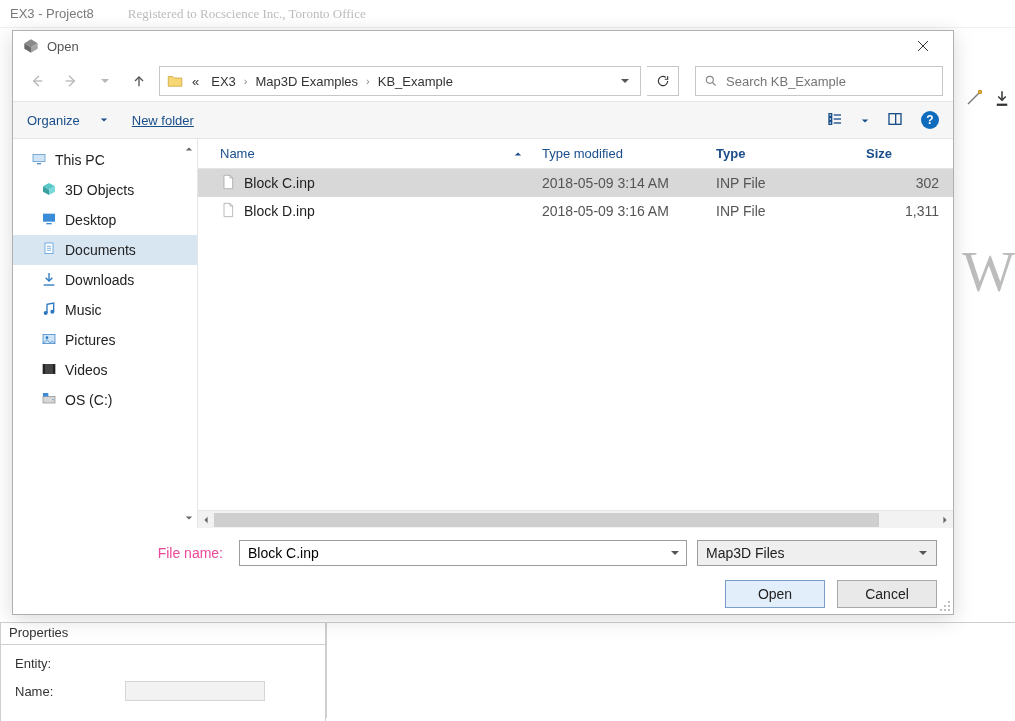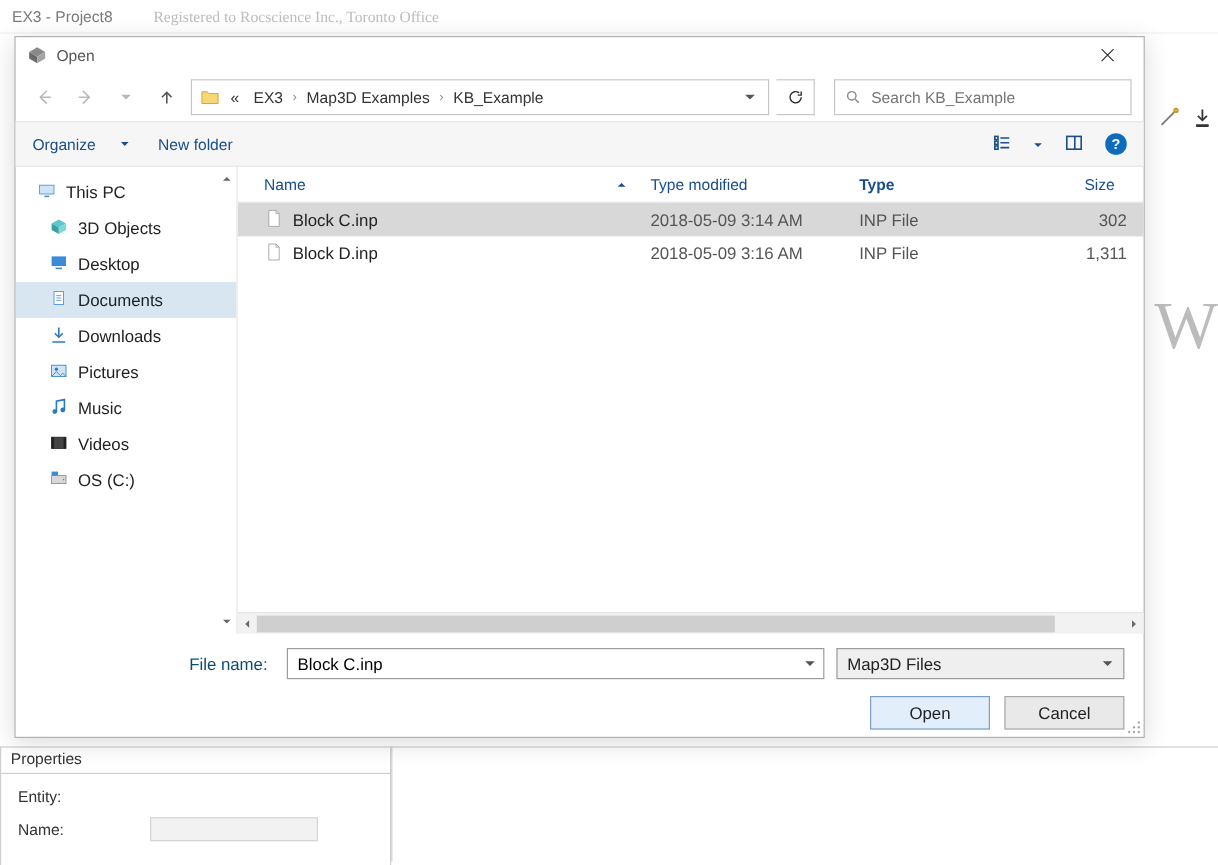--- a/index.html
+++ b/index.html
@@ -42,21 +42,21 @@
   .addr .sep { color: #888; font-size: 11px; }
   .addr .spacer { flex: 1; }
   .addr .history-dd { width: 18px; text-align: center; color: #555; }
   .refresh { width: 32px; height: 30px; border: 1px solid #c7c7c7; border-left: none; display: flex; align-items: center; justify-content: center; color: #555; }
   .search { width: 248px; height: 30px; border: 1px solid #c7c7c7; display: flex; align-items: center; padding: 0 8px; color: #888; margin-left: 10px; }
   .search input { border: none; outline: none; flex: 1; font-size: 13px; color: #333; background: transparent; }
   .search svg { width: 14px; height: 14px; margin-right: 6px; }
 
   .toolbar { height: 38px; background: #f6f6f6; border-top: 1px solid #e5e5e5; border-bottom: 1px solid #e5e5e5; display: flex; align-items: center; padding: 0 14px; gap: 24px; }
   .toolbar .org { color: #1a4e8a; display: flex; align-items: center; gap: 20px; }
-  .toolbar .nf  { color: #1a4e8a; }
+  .toolbar .nf  { color: #1a4e8a; text-decoration: underline; }
   .toolbar .right { margin-left: auto; display: flex; align-items: center; gap: 18px; }
   .icon-small { width: 16px; height: 16px; }
   .help-circle { width: 18px; height: 18px; border-radius: 50%; background: #0f6cbd; color: #fff; display: flex; align-items: center; justify-content: center; font-size: 12px; font-weight: bold; }
 
   .middle { flex: 1; display: flex; min-height: 0; }
 
   
   .tree { width: 185px; border-right: 1px solid #e5e5e5; padding: 6px 0; position: relative; overflow: hidden; }
   .tree .item { display: flex; align-items: center; height: 30px; padding-left: 28px; gap: 8px; font-size: 14px; color: #222; cursor: default; }
   .tree .item.root { padding-left: 18px; }
@@ -64,39 +64,39 @@
   .tree-scroll-up, .tree-scroll-down { position: absolute; right: 0; width: 16px; height: 16px; display: flex; align-items: center; justify-content: center; color: #666; }
   .tree-scroll-up { top: 2px; }
   .tree-scroll-down { bottom: 2px; }
 
   
   .list-wrap { flex: 1; display: flex; flex-direction: column; }
   .list-head { height: 30px; display: flex; align-items: center; border-bottom: 1px solid #e5e5e5; font-size: 13px; color: #1a4e8a; padding-left: 22px; }
   .col-name { width: 322px; display: flex; align-items: center; gap: 4px; }
   .col-date { width: 174px; }
   .col-type { width: 150px; font-weight: bold; }
-  .col-size { flex: 1; text-align: right; padding-right: 24px; }
+  .col-size { flex: 1; padding-right: 24px; font-weight: bold; }
   .sort-ind { width: 8px; height: 8px; margin-left: auto; margin-right: 20px; }
 
   .rows { flex: 1; overflow: hidden; }
   .row { height: 28px; display: flex; align-items: center; padding-left: 22px; font-size: 14px; color: #222; }
   .row.sel { background: #d8d8d8; }
   .row .name { width: 322px; display: flex; align-items: center; gap: 8px; }
   .row .date { width: 174px; color: #555; }
   .row .type { width: 150px; color: #555; }
   .row .size { flex: 1; text-align: right; padding-right: 14px; color: #555; }
 
   .hscroll { height: 18px; border-top: 1px solid #e5e5e5; background: #f2f2f2; display: flex; align-items: center; }
   .hscroll .arrow { width: 16px; height: 16px; display: flex; align-items: center; justify-content: center; color: #666; }
   .hscroll .track { flex: 1; height: 14px; background: #f2f2f2; position: relative; }
   .hscroll .thumb { position: absolute; left: 0; top: 0; height: 14px; width: 92%; background: #cfcfcf; }
 
   .bottom { padding: 12px 16px 6px 16px; }
   .fname-row { display: flex; align-items: center; gap: 10px; }
-  .fname-row label { width: 200px; text-align: right; padding-right: 6px; font-size: 14px; color: #0c4a6e; }
+  .fname-row label { width: 200px; text-align: right; padding-right: 6px; font-size: 14px; color: #ec4899; }
   .fname-input { flex: 1; height: 26px; border: 1px solid #9c9c9c; display: flex; align-items: center; padding: 0 6px; font-size: 14px; }
   .fname-input input { border: none; outline: none; flex: 1; font-size: 14px; }
   .fname-input .dd { color: #555; }
   .filter { width: 240px; height: 26px; border: 1px solid #9c9c9c; background: #efefef; display: flex; align-items: center; padding: 0 8px; font-size: 14px; }
   .filter .dd { margin-left: auto; color: #555; }
 
   .btn-row { display: flex; justify-content: flex-end; gap: 12px; padding: 14px 0 0 0; }
   .btn { width: 100px; height: 28px; border: 1px solid #a8a8a8; background: #e9e9e9; display: flex; align-items: center; justify-content: center; font-size: 14px; }
   .btn.primary { border: 1px solid #7a9ecb; background: #e3eefb; }
 
@@ -291,34 +291,34 @@
           </div>
           <div class="item">
             <span><svg width="16" height="16" viewBox="0 0 24 24" fill="none" stroke="#2a78c2" stroke-width="2">
                 <path d="M12 3v12"></path>
                 <path d="M7 10l5 5 5-5"></path>
                 <path d="M4 21h16"></path>
               </svg></span>
             <span>Downloads</span>
           </div>
           <div class="item">
-            <span><svg width="16" height="16" viewBox="0 0 24 24">
-                <rect x="3" y="5" width="18" height="14" fill="#cfe4f7" stroke="#2a78c2"></rect>
-                <circle cx="9" cy="10" r="2" fill="#2a78c2"></circle>
-                <path d="M3 19l6-6 5 5 3-3 4 4" fill="none" stroke="#2a78c2"></path>
-              </svg></span>
-            <span>Pictures</span>
-          </div>
-          <div class="item">
             <span><svg width="16" height="16" viewBox="0 0 24 24" fill="none" stroke="#2a78c2" stroke-width="2">
                 <path d="M9 18V5l10-2v13"></path>
                 <circle cx="7" cy="18" r="2" fill="#2a78c2"></circle>
                 <circle cx="17" cy="16" r="2" fill="#2a78c2"></circle>
               </svg></span>
             <span>Music</span>
+          </div>
+          <div class="item">
+            <span><svg width="16" height="16" viewBox="0 0 24 24">
+                <rect x="3" y="5" width="18" height="14" fill="#cfe4f7" stroke="#2a78c2"></rect>
+                <circle cx="9" cy="10" r="2" fill="#2a78c2"></circle>
+                <path d="M3 19l6-6 5 5 3-3 4 4" fill="none" stroke="#2a78c2"></path>
+              </svg></span>
+            <span>Pictures</span>
           </div>
           <div class="item">
             <span><svg width="16" height="16" viewBox="0 0 24 24">
                 <rect x="3" y="5" width="18" height="14" fill="#444" stroke="#222"></rect>
                 <rect x="3" y="5" width="3" height="14" fill="#222"></rect>
                 <rect x="18" y="5" width="3" height="14" fill="#222"></rect>
               </svg></span>
             <span>Videos</span>
           </div>
           <div class="item">

